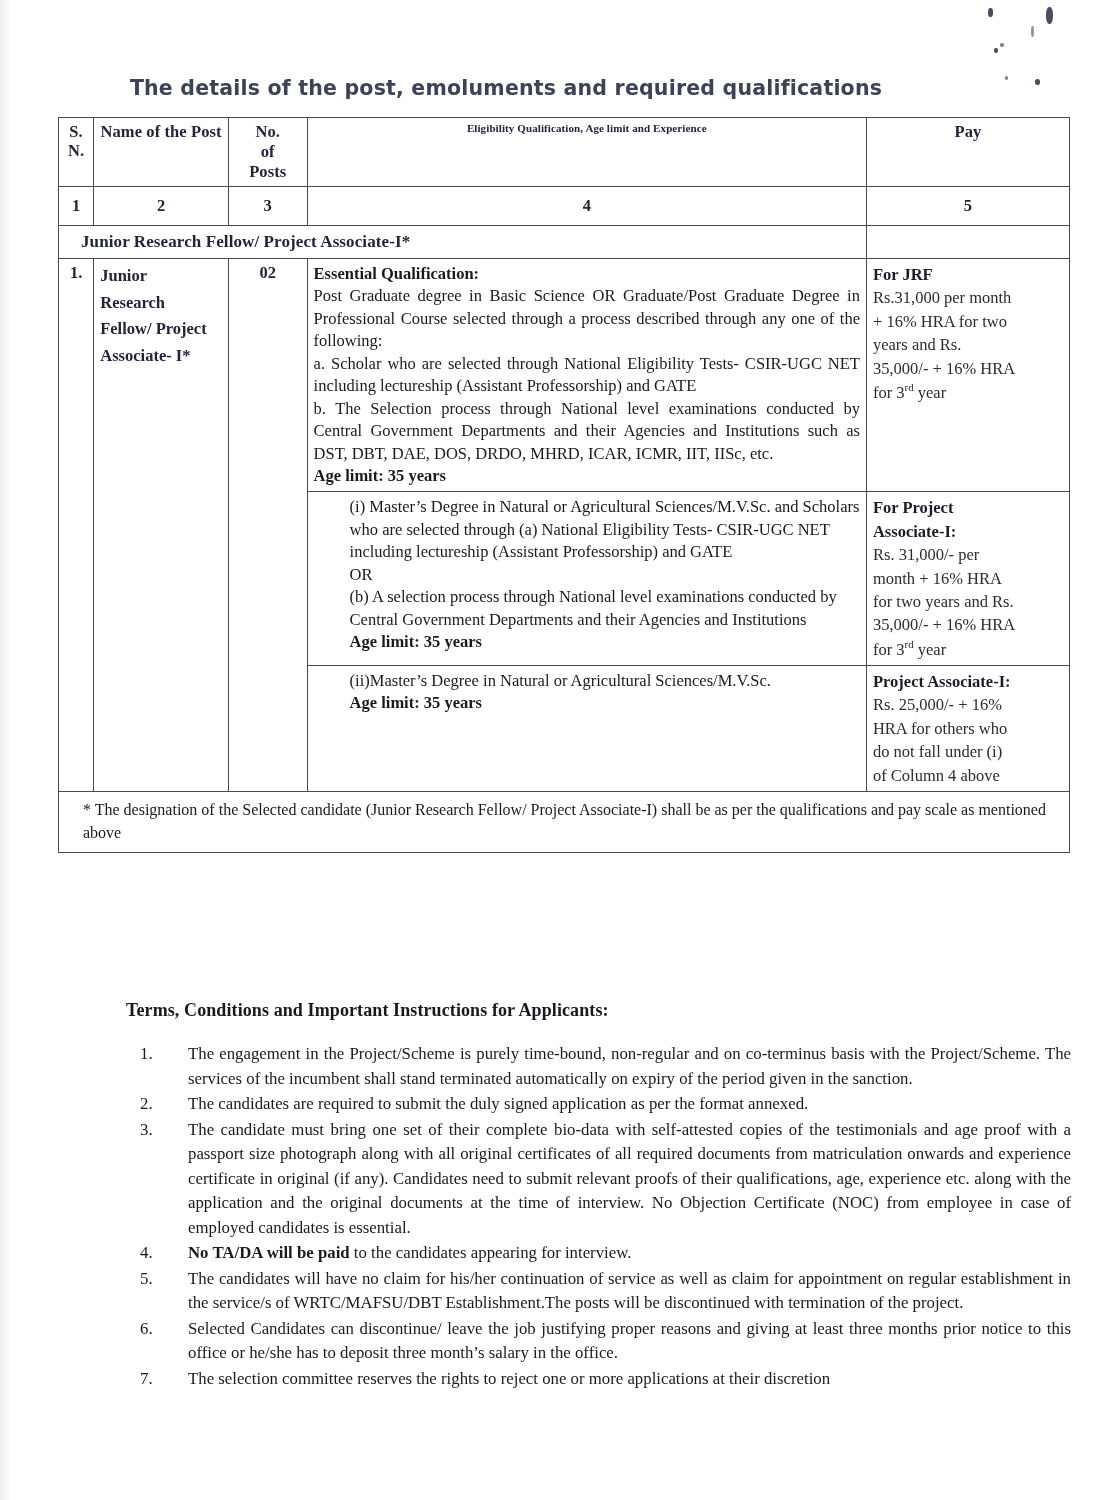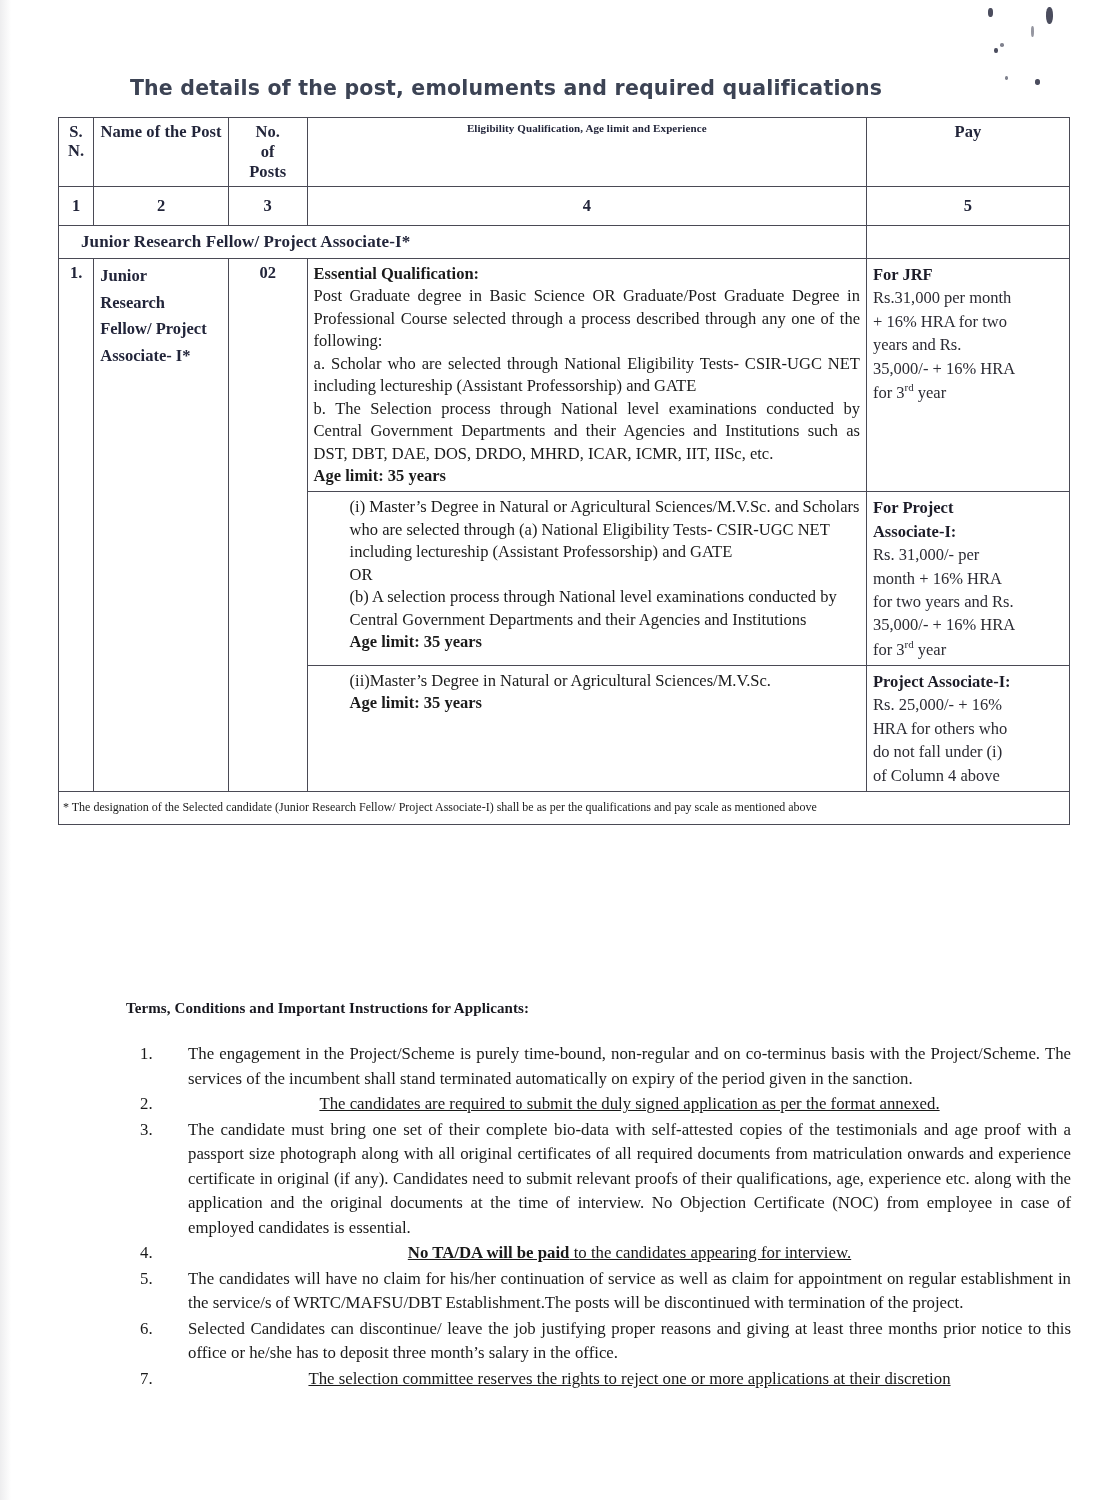--- a/index.html
+++ b/index.html
@@ -124,34 +124,34 @@
   .elig-block b { font-weight: bold; }
 
   .pay-block {
     padding: 5px 6px 6px 8px;
     line-height: 1.42;
     color: #2b2b33;
   }
   .pay-block b { font-weight: bold; color: #1c1c28; }
 
   .footnote-row td {
-    padding: 7px 10px 8px 4px;
+    padding: 7px 10px 8px 24px;
     line-height: 1.42;
-    font-size: 12px;
+    font-size: 16px;
   }
 
   sup { font-size: .66em; vertical-align: super; }
 
   
   .terms-heading {
     position: absolute;
     left: 126px;
     top: 1000px;
     font-weight: bold;
-    font-size: 15px;
+    font-size: 18px;
     color: #18181f;
     letter-spacing: .1px;
   }
   .terms-list {
     position: absolute;
     left: 126px;
     top: 1042px;
     width: 945px;
     font-size: 16.8px;
   }
@@ -166,21 +166,21 @@
     padding-left: 14px;
     box-sizing: border-box;
     line-height: 1.46;
   }
   .term-text {
     flex: 1 1 auto;
     text-align: justify;
     text-justify: inter-word;
     line-height: 1.46;
   }
-  .term-text.nojustify { text-align: center; text-decoration: underline; }
+  .term-text.nojustify { text-align: left; }
   .term-text b { font-weight: bold; }
 </style>
 </head>
 <body>
 
 <div class="scan-edge-left"></div>
 <div class="ink-speck" style="left:988px;top:8px;width:5px;height:9px;"></div>
 <div class="ink-speck" style="left:1046px;top:7px;width:7px;height:17px;"></div>
 <div class="ink-speck" style="left:1031px;top:26px;width:3px;height:11px;opacity:.5;"></div>
 <div class="ink-speck" style="left:1000px;top:43px;width:4px;height:4px;opacity:.6;"></div>

